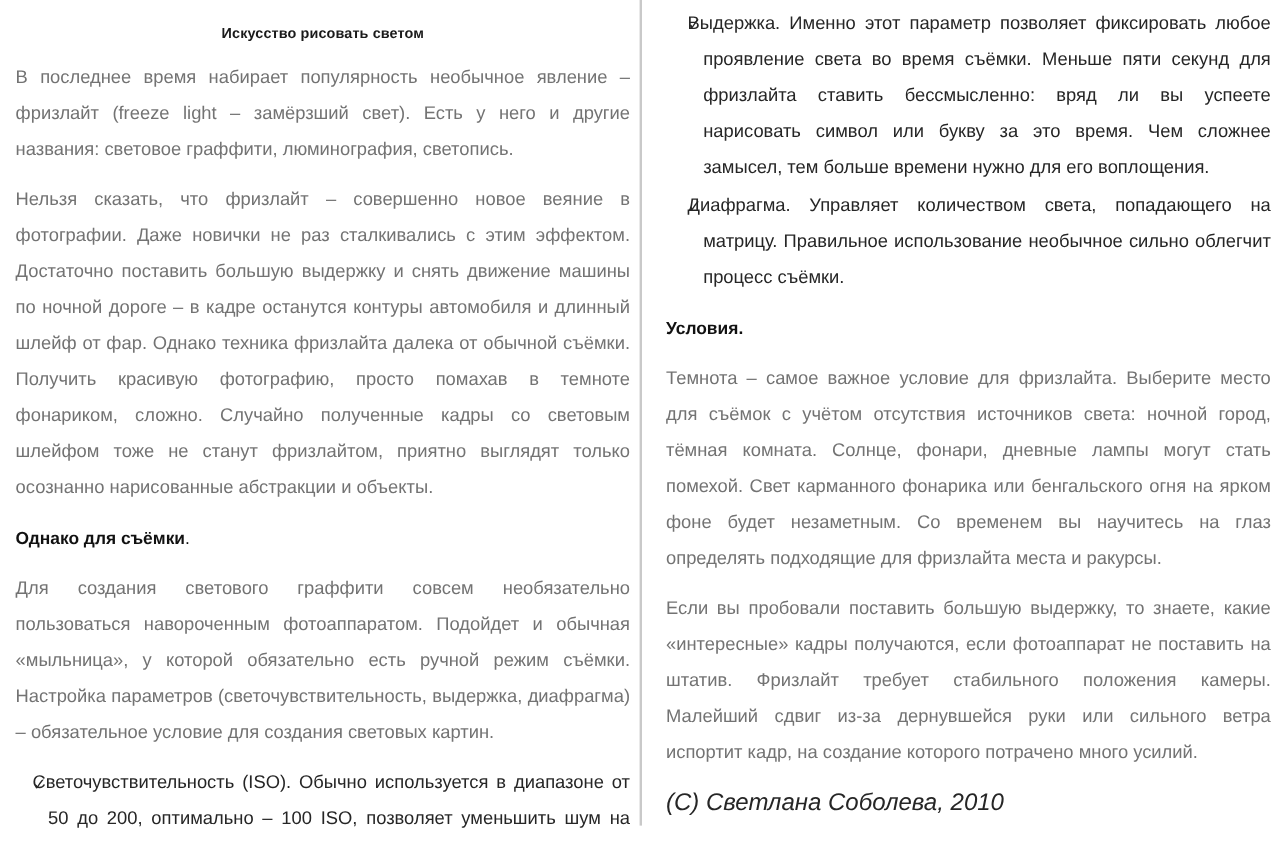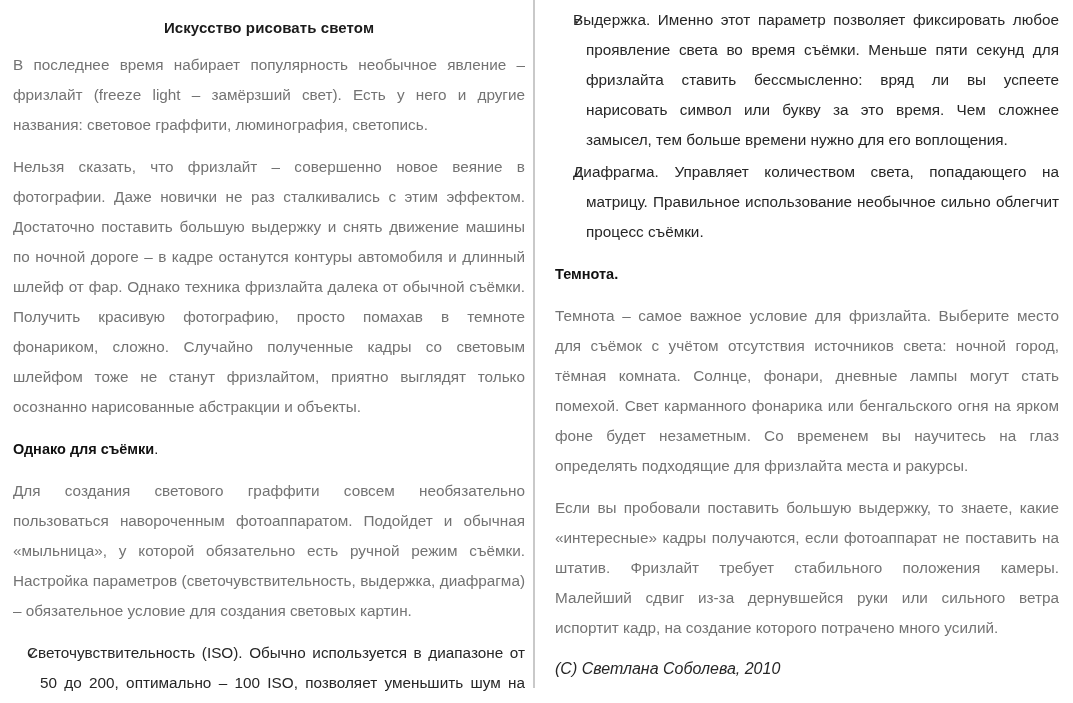--- a/index.html
+++ b/index.html
@@ -38,21 +38,21 @@
   }
   .divider {
     position: absolute;
     left: 533px;
     top: 0;
     width: 2px;
     height: 688px;
     background: #c9c9c9;
   }
   .doc-title {
-    font-size: 15px;
+    font-size: 12px;
     font-weight: bold;
     text-align: center;
     color: #1a1a1a;
     line-height: 20px;
     margin: 0 0 12px 0;
     letter-spacing: 0.1px;
   }
   p.body-par {
     font-size: 15.3px;
     line-height: 30px;
@@ -102,21 +102,21 @@
     top: 0;
     font-size: 14px;
     line-height: 30px;
     color: #262626;
   }
   ul.check-list li .li-text {
     display: block;
     text-indent: -13px;
   }
   .signature {
-    font-size: 16px;
+    font-size: 20px;
     line-height: 28px;
     font-style: italic;
     margin: 10px 0 0 0;
     color: #262626;
     text-align: left;
   }
   .col-left ul.check-list li {
     padding-left: 27px;
   }
   .col-left ul.check-list li .tick {
@@ -157,21 +157,21 @@
         <li>
             <span class="tick">✓</span>
             <span class="li-text">Выдержка. Именно этот параметр позволяет фиксировать любое проявление света во время съёмки. Меньше пяти секунд для фризлайта ставить бессмысленно: вряд ли вы успеете нарисовать символ или букву за это время. Чем сложнее замысел, тем больше времени нужно для его воплощения.</span>
           </li>
         <li>
             <span class="tick">✓</span>
             <span class="li-text">Диафрагма. Управляет количеством света, попадающего на матрицу. Правильное использование необычное сильно облегчит процесс съёмки.</span>
           </li>
       </ul>
 
-      <div class="section-head"><span class="hd-bold">Темнота.</span></div>
+      <div class="section-head"><span class="hd-bold">Условия.</span></div>
 
       <p class="body-par">Темнота – самое важное условие для фризлайта. Выберите место для съёмок с учётом отсутствия источников света: ночной город, тёмная комната. Солнце, фонари, дневные лампы могут стать помехой. Свет карманного фонарика или бенгальского огня на ярком фоне будет незаметным. Со временем вы научитесь на глаз определять подходящие для фризлайта места и ракурсы.</p>
 
       <p class="body-par">Если вы пробовали поставить большую выдержку, то знаете, какие «интересные» кадры получаются, если фотоаппарат не поставить на штатив. Фризлайт требует стабильного положения камеры. Малейший сдвиг из-за дернувшейся руки или сильного ветра испортит кадр, на создание которого потрачено много усилий.</p>
 
       <p class="signature">(C) Светлана Соболева, 2010</p>
 
     </div>
 
   </div>

